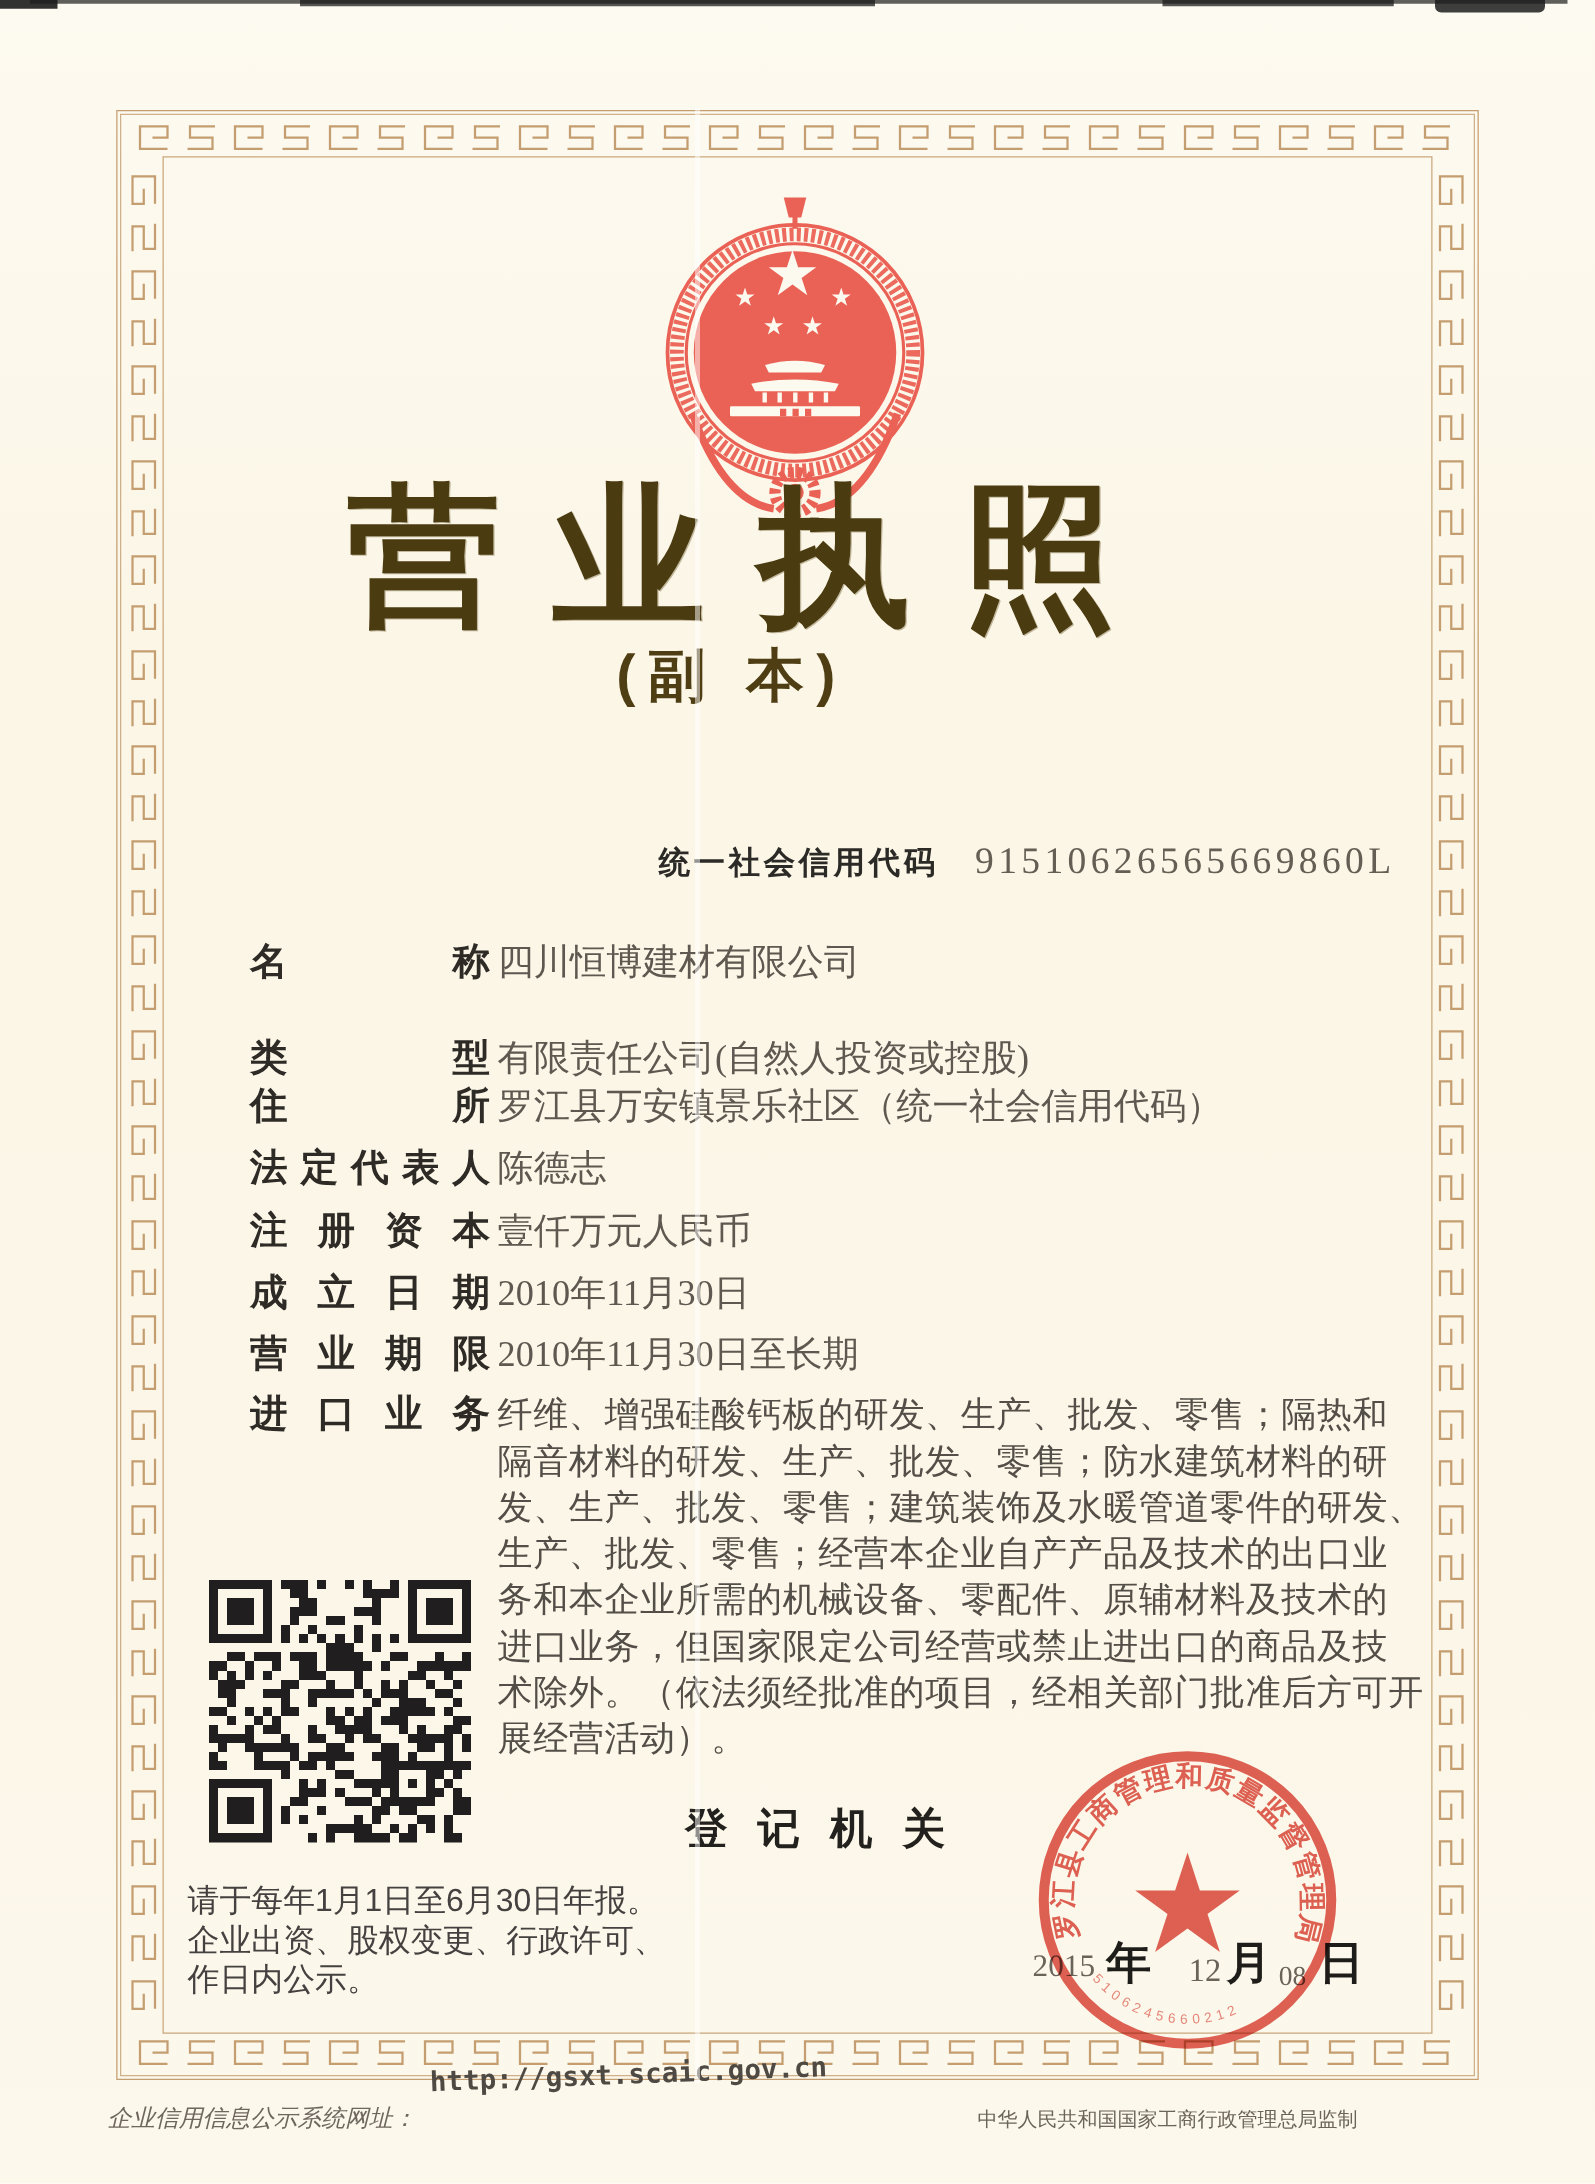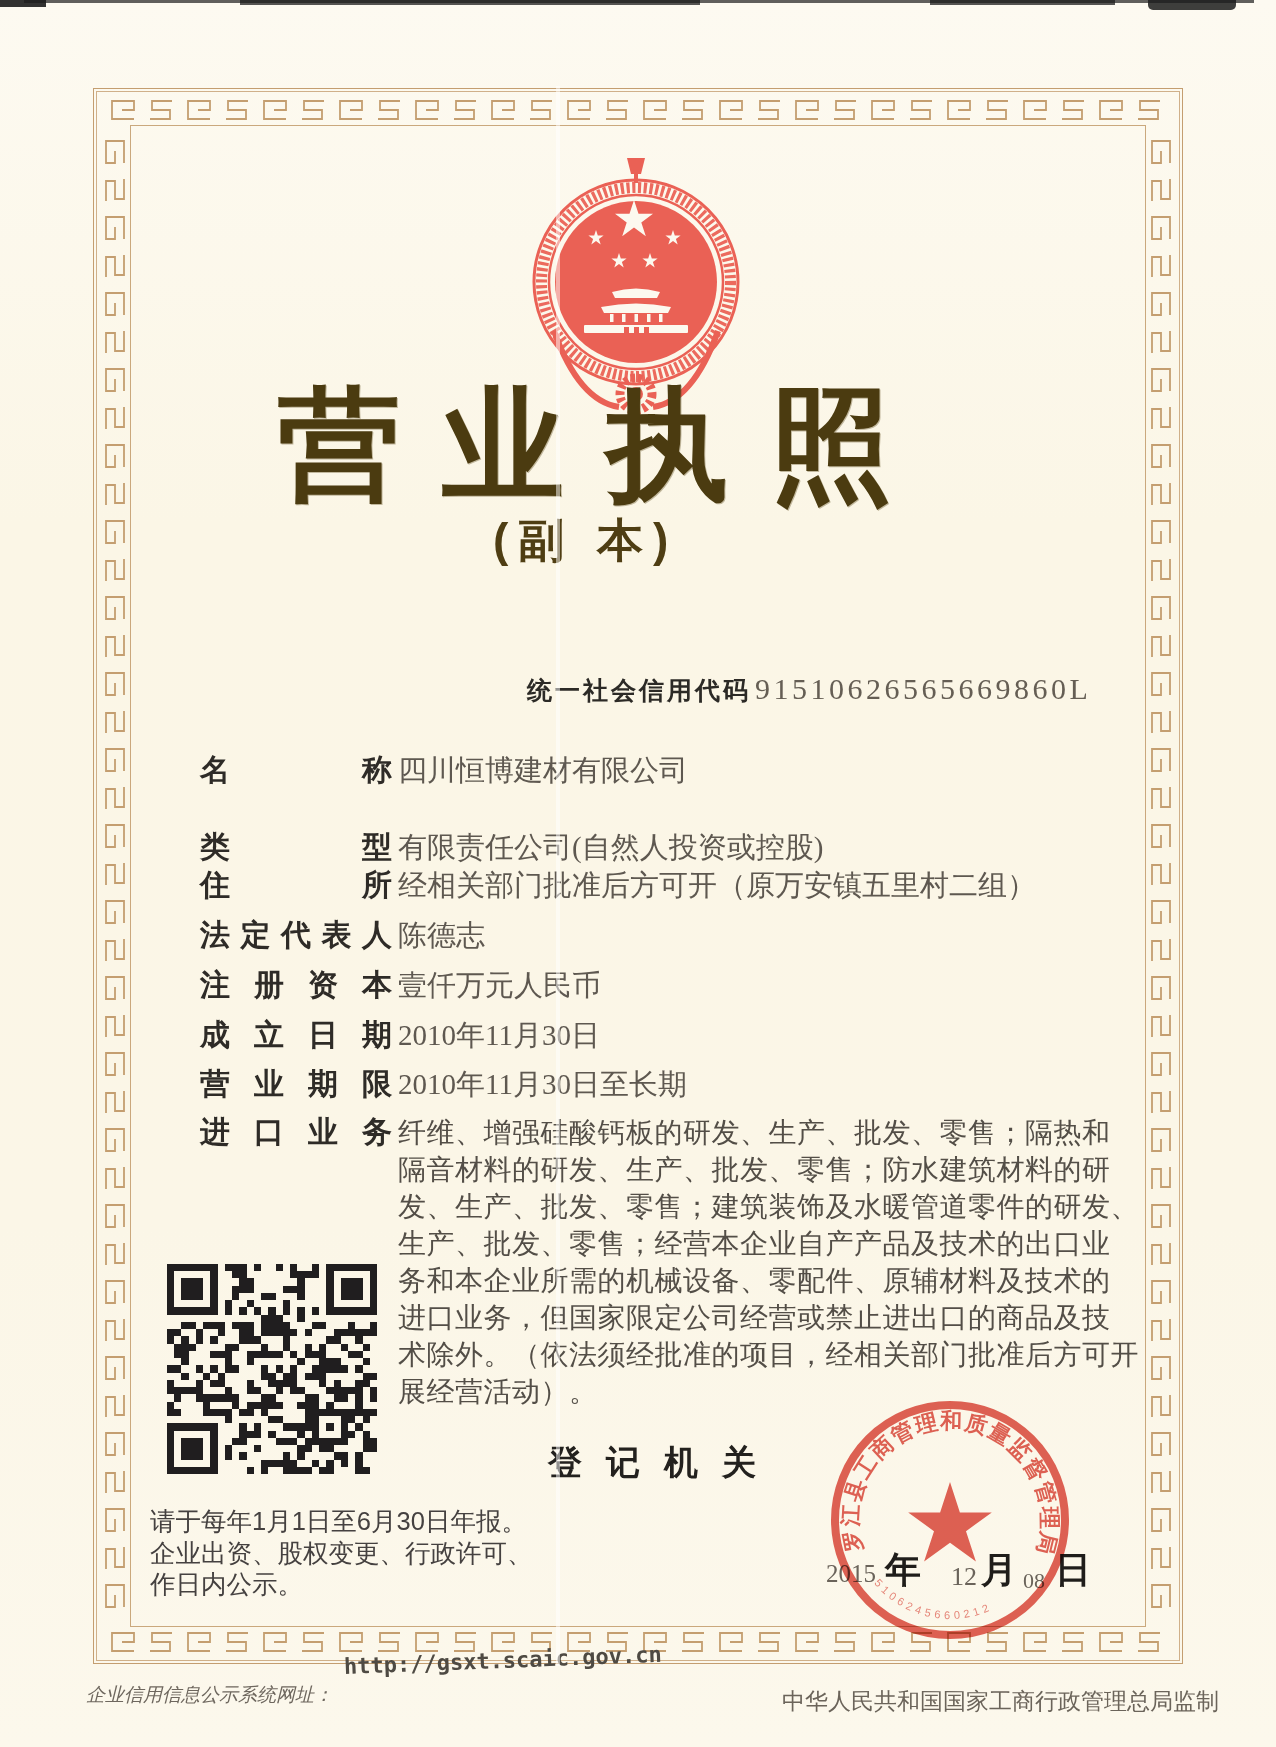--- a/index.html
+++ b/index.html
@@ -29,21 +29,21 @@
   .emblem{position:absolute;left:524px;top:146px;width:230px;height:280px;opacity:.92;}
   
   .title{position:absolute;left:278px;top:378px;font-size:122px;line-height:1.1;font-weight:900;
          letter-spacing:42px;color:var(--c-title-gold,#4b3b10);white-space:nowrap;
          text-shadow:1px 1px 0 rgba(86,66,18,.35);}
   .subtitle{position:absolute;left:493px;top:510px;font-size:46px;font-weight:800;
             letter-spacing:10px;color:#4f3e13;white-space:nowrap;}
   
   .credit{position:absolute;left:527px;top:672px;display:flex;align-items:baseline;white-space:nowrap;}
   .credit .lab{font-weight:700;font-size:25px;letter-spacing:3px;color:#2c2a26;}
-  .credit .val{margin-left:4px;font-family:"Liberation Serif",serif;font-size:30px;
+  .credit .val{margin-left:29px;font-family:"Liberation Serif",serif;font-size:30px;
                letter-spacing:3.5px;color:#655e54;}
   
   .field-row{position:absolute;left:200px;display:flex;align-items:flex-start;}
   .field-label{width:192px;text-align:justify;text-align-last:justify;font-weight:700;
                font-size:30px;color:#2e2b27;line-height:1.2;}
   .field-value{margin-left:6px;font-family:"Liberation Serif",serif;font-size:29px;
                color:#5e5850;white-space:nowrap;line-height:1.25;}
   .fr1{top:752px;} .fr2{top:817px;margin-top:12px;} .fr3{top:867px;} .fr4{top:917px;}
   .fr5{top:967px;} .fr6{top:1017px;} .fr7{top:1066px;} .fr8{top:1114px;}
   .scope-lines{margin-left:6px;}
@@ -72,21 +72,21 @@
         opacity:.9;mix-blend-mode:multiply;pointer-events:none;}
   .seal-ring{fill:none;stroke:var(--c-seal-red,#dd5247);stroke-width:8;}
   .seal-star{fill:var(--c-seal-red,#dd5247);}
   .seal-text{font-size:22px;font-weight:700;fill:var(--c-seal-red,#dd5247);letter-spacing:1.5px;}
   .seal-serial{font-size:11px;fill:var(--c-seal-red,#dd5247);letter-spacing:4px;opacity:.75;}
   
   .f-site-label{position:absolute;left:86px;top:1682px;font-size:19px;color:#6e675e;white-space:nowrap;font-style:italic;}
   .f-url{position:absolute;left:344px;top:1654px;font-family:"DejaVu Sans Mono",monospace;
          font-size:22px;font-weight:700;color:#4e4a43;transform:rotate(-2.2deg);
          transform-origin:left center;white-space:nowrap;}
-  .f-issuer{position:absolute;left:782px;top:1686px;font-size:23px;color:#6b645a;white-space:nowrap;}
+  .f-issuer{position:absolute;left:782px;top:1686px;font-size:16px;color:#6b645a;white-space:nowrap;}
 </style>
 </head>
 <body>
 
 <div class="page">
 
   <div class="art art1"></div>
   <div class="art art2"></div>
   <div class="art art3"></div>
   <div class="art art4"></div>
@@ -162,21 +162,21 @@
   <div class="field-row fr1">
     <div class="field-label">名称</div>
     <div class="field-value">四川恒博建材有限公司</div>
   </div>
   <div class="field-row fr2">
     <div class="field-label">类型</div>
     <div class="field-value">有限责任公司(自然人投资或控股)</div>
   </div>
   <div class="field-row fr3">
     <div class="field-label">住所</div>
-    <div class="field-value">经相关部门批准后方可开（原万安镇五里村二组）</div>
+    <div class="field-value">罗江县万安镇景乐社区（统一社会信用代码）</div>
   </div>
   <div class="field-row fr4">
     <div class="field-label">法定代表人</div>
     <div class="field-value">陈德志</div>
   </div>
   <div class="field-row fr5">
     <div class="field-label">注册资本</div>
     <div class="field-value">壹仟万元人民币</div>
   </div>
   <div class="field-row fr6">

